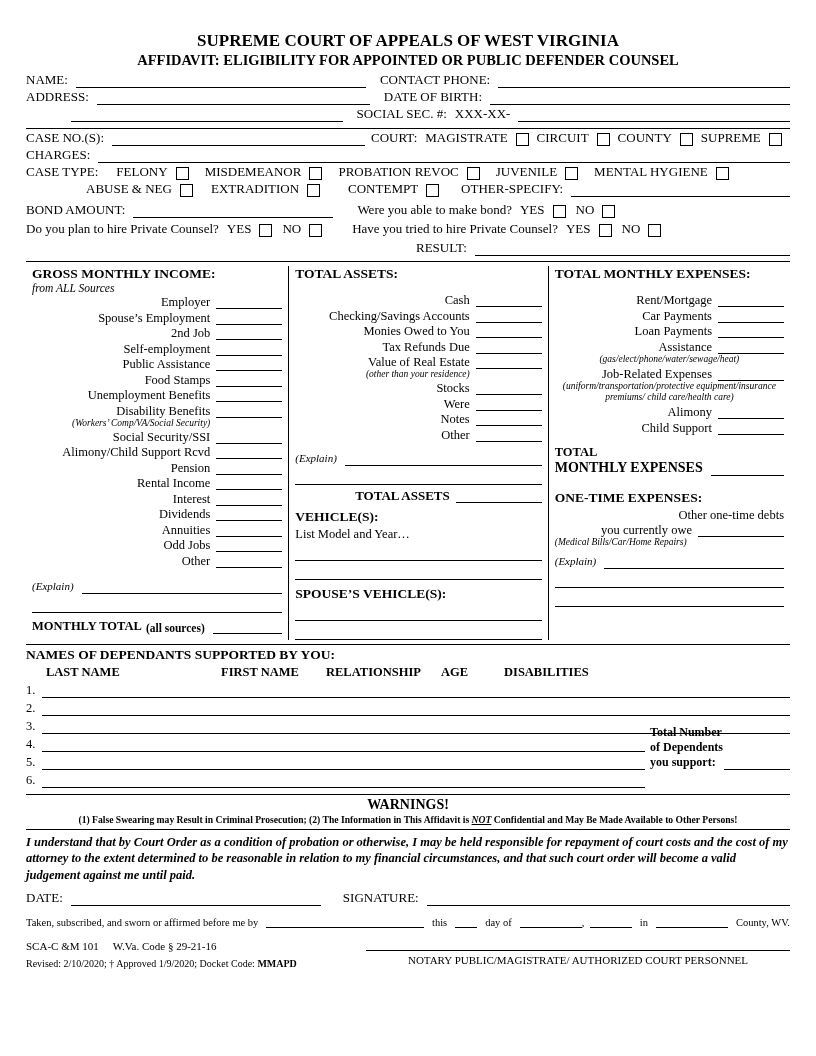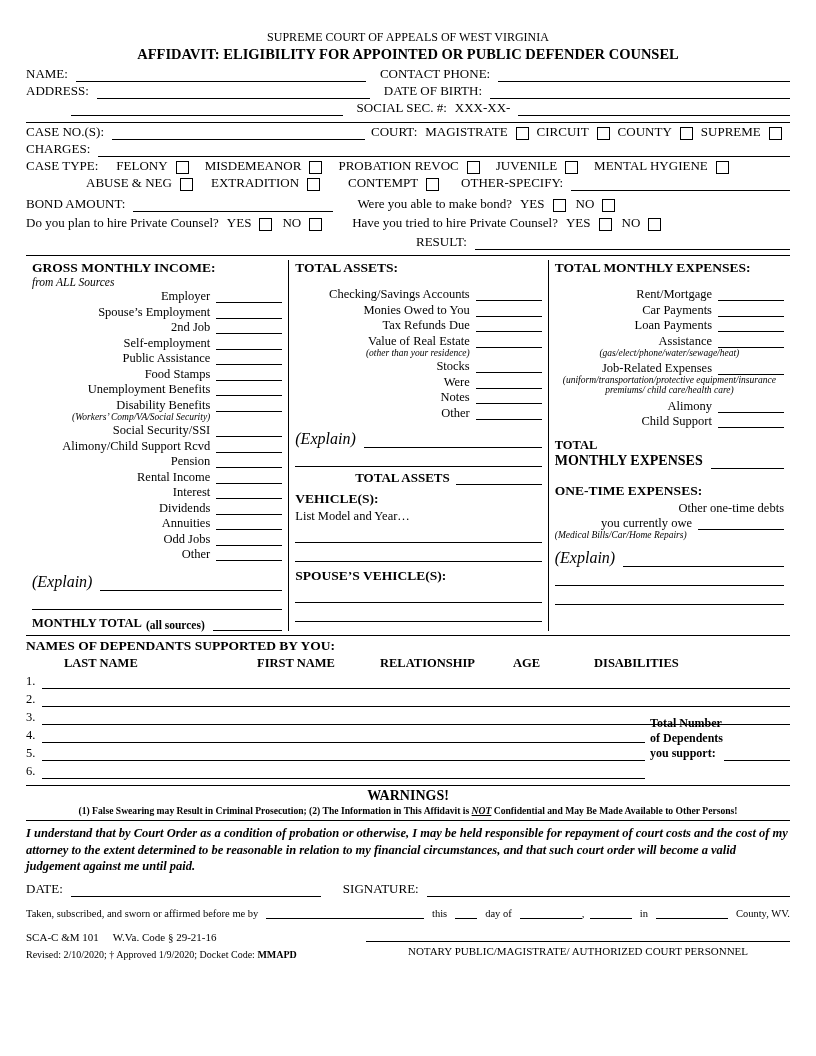--- a/index.html
+++ b/index.html
@@ -1,18 +1,18 @@
 <!DOCTYPE html>
 <html><head>
 <meta charset="utf-8">
 <style>
   html,body{margin:0;padding:0;background:#fff;}
   body{width:816px;height:1056px;font-family:"Liberation Serif",serif;color:#000;}
   .page{position:relative;width:816px;height:1056px;box-sizing:border-box;padding:30px 26px 10px 26px;}
-  .title{text-align:center;font-weight:normal;font-size:12px;line-height:1.25;}
+  .title{text-align:center;font-weight:bold;font-size:17px;line-height:1.25;}
   .title2{text-align:center;font-weight:bold;font-size:14.5px;line-height:1.25;margin-bottom:4px;}
   .row{display:flex;align-items:flex-end;font-size:13px;line-height:1.15;margin-top:2px;}
   .lbl{white-space:nowrap;}
   .ln{border-bottom:1px solid #000;flex:1;height:13px;}
   .ln.fixed{flex:none;}
   .sp{width:8px;flex:none;}
   .box{display:inline-block;width:11px;height:11px;border:1px solid #000;vertical-align:-1px;flex:none;}
   .hr{border-top:1.4px solid #000;margin:6px 0 0 0;}
   .hr2{border-top:1px solid #000;margin:4px 0 0 0;}
 
@@ -23,26 +23,26 @@
   .colC{width:240px;}
   .ch{font-weight:bold;font-size:13.5px;}
   .sub{font-style:italic;font-size:11.5px;}
   .ir{display:flex;align-items:flex-end;justify-content:flex-end;font-size:12.5px;line-height:1.12;margin-top:1.5px;}
   .ir .t{text-align:left;white-space:nowrap;}
   .ir .b{border-bottom:1px solid #000;width:66px;height:12px;margin-left:6px;flex:none;}
   .ir .b.w{width:86px;}
   .note{font-style:italic;font-size:9.5px;text-align:right;line-height:1.1;}
   .note.c{text-align:center;}
   .fullline{border-bottom:1px solid #000;height:13px;margin-top:5px;}
-  .expl{display:flex;align-items:flex-end;font-size:16px;font-style:italic;margin-top:4px;}
+  .expl{display:flex;font-size:11px;font-style:italic;margin-top:4px;}
   .bold{font-weight:bold;}
   .totline{display:flex;align-items:flex-end;font-size:12.5px;margin-top:3px;}
 
   .dep{margin-top:2px;}
-  .dephdr{display:flex;font-weight:bold;font-size:12.5px;margin-top:2px;gap:18px;}
+  .dephdr{display:flex;font-weight:bold;font-size:12.5px;margin-top:2px;}
   .deprow{display:flex;align-items:flex-end;font-size:12.5px;margin-top:3px;}
   .deprow .num{width:16px;}
   .warn{text-align:center;font-weight:bold;font-size:14px;margin-top:2px;}
   .warnsub{text-align:center;font-weight:bold;font-size:9.6px;margin-top:1px;}
   .para{font-style:italic;font-weight:bold;font-size:12.5px;line-height:1.3;margin-top:4px;}
   .flex{display:flex;align-items:flex-end;}
 </style>
 </head>
 <body>
 
@@ -293,20 +293,24 @@
         <span style="font-size:11.5px;font-weight:bold">(all sources)</span>
         <span class="sp"></span>
         <span class="ln"></span>
       </div>
     </div>
 
     <div class="col colB">
       <div class="ch">TOTAL ASSETS:</div>
       <div style="height:10px"></div>
 
+      <div class="ir">
+          <span class="t">Cash</span>
+          <span class="b"></span>
+        </div>
       <div class="ir">
           <span class="t">Checking/Savings Accounts</span>
           <span class="b"></span>
         </div>
       <div class="ir">
           <span class="t">Monies Owed to You</span>
           <span class="b"></span>
         </div>
       <div class="ir">
           <span class="t">Tax Refunds Due</span>

